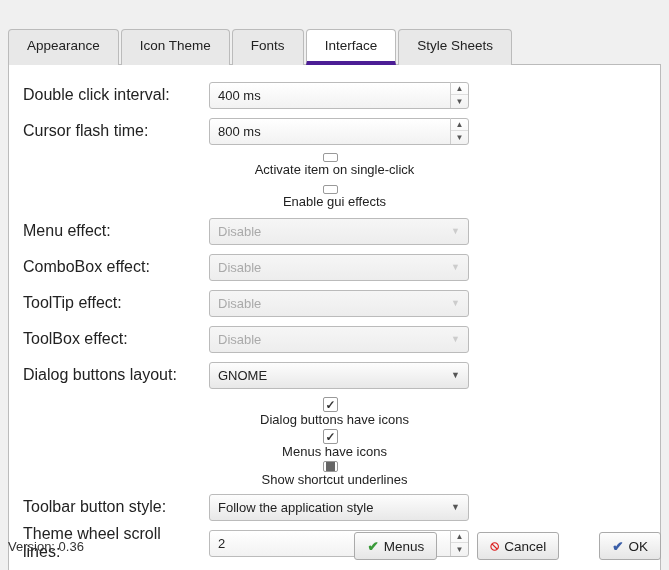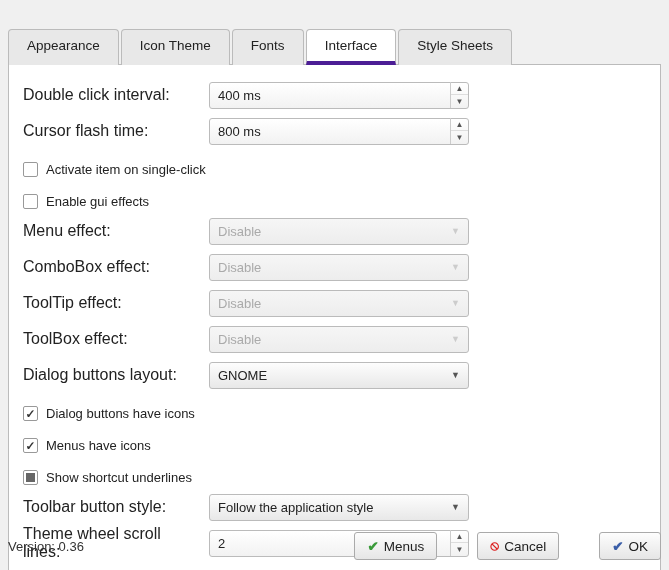--- a/index.html
+++ b/index.html
@@ -104,23 +104,24 @@
   background: linear-gradient(#f6f6f6,#ededed);
 }
 .combo-val { flex: 1; font-size: 13px; }
 .combo-arrow {
   font-size: 9px;
   color: #555;
 }
 .combo.disabled .combo-arrow { color: #ccc; }
 .check-row {
   display: flex;
-  align-items: flex-end;
+  align-items: center;
   margin-bottom: 8px;
   height: 24px;
+  flex-direction: column;
 }
 .checkbox {
   width: 15px;
   height: 15px;
   border: 1px solid #999;
   border-radius: 2px;
   margin-right: 8px;
   background: #fff;
   display: flex;
   align-items: center;

